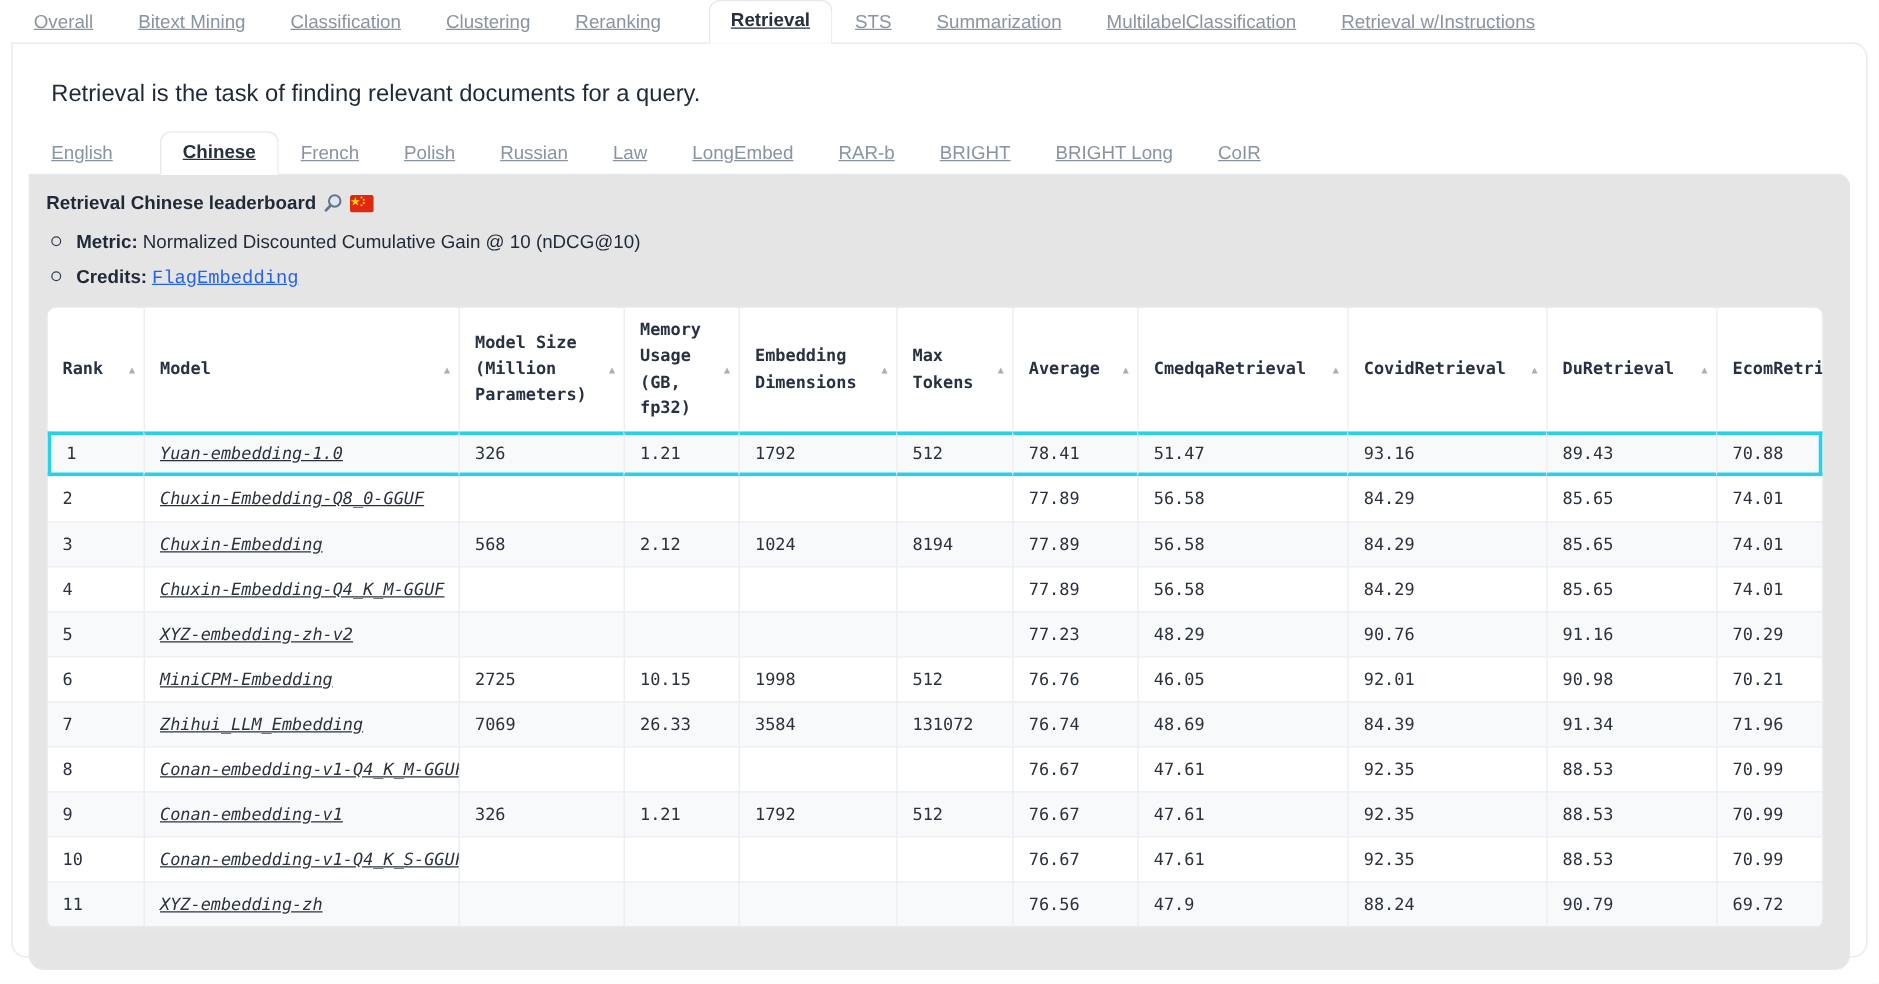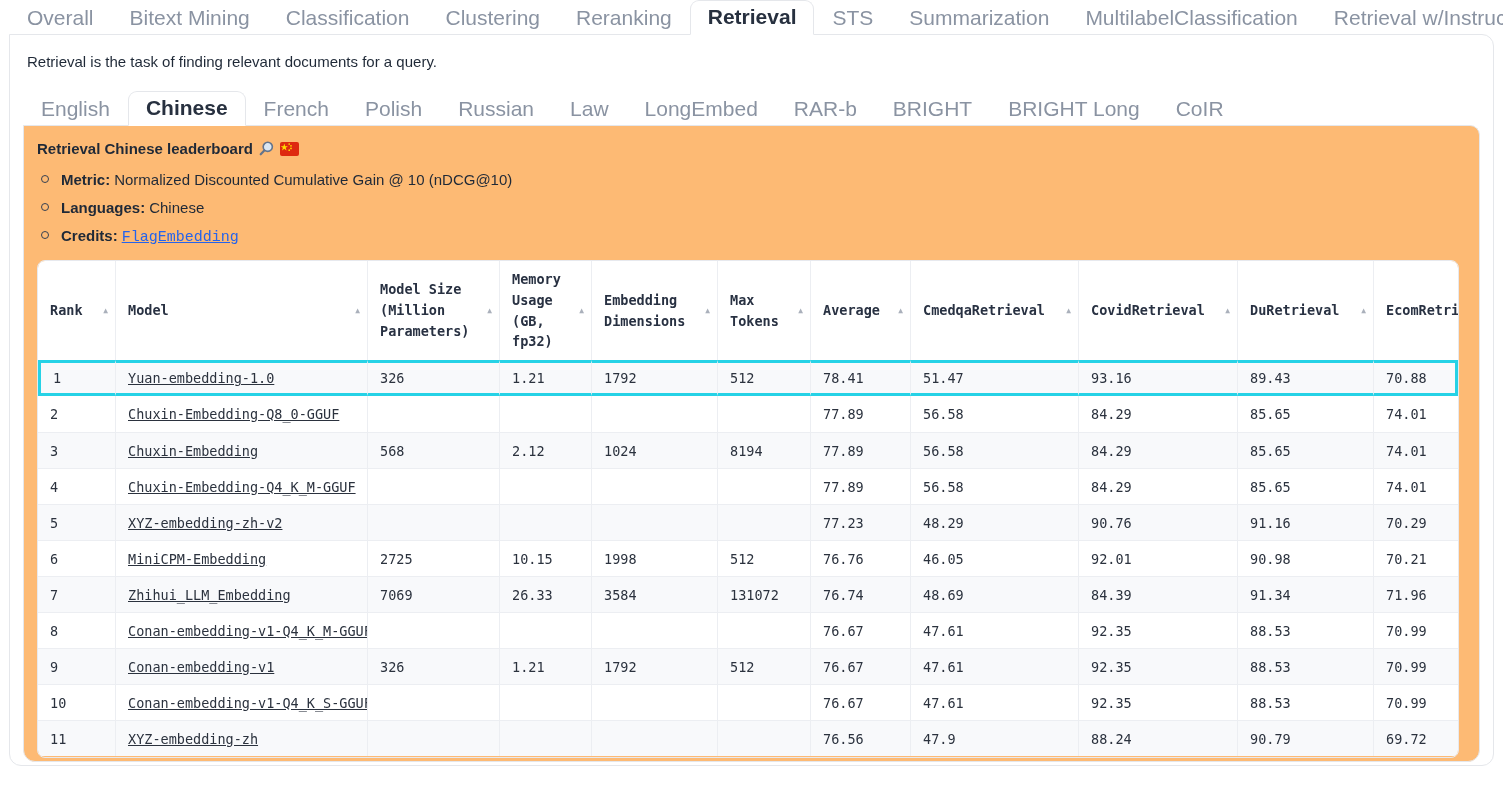--- a/index.html
+++ b/index.html
@@ -11,32 +11,32 @@
     --cell-border:#eceef2;
     --shade:#f8f9fb;
     --text:#2b323e;
   }
   *{box-sizing:border-box;}
   body{margin:0;background:#fff;font-family:"Liberation Sans",sans-serif;color:#1f2937;}
   .page{width:1503px;height:787px;padding:0 9px;overflow:hidden;background:#fff;}
 
   
   .tabbar{display:flex;align-items:flex-end;position:relative;z-index:2;margin-bottom:-1px;}
-  .tab{padding:7px 17px 8px;font-size:21px;line-height:18px;color:var(--tab-inactive);
-       border:1px solid transparent;border-bottom:none;white-space:nowrap;cursor:pointer;}
+  .tab{padding:7px 17px 8px;font-size:15px;line-height:18px;color:var(--tab-inactive);
+       border:1px solid transparent;border-bottom:none;white-space:nowrap;cursor:pointer;text-decoration:underline;}
   .tab.active{background:#fff;border:1px solid var(--border);border-bottom:1px solid #fff;
-       border-radius:9px 9px 0 0;color:var(--tab-active);font-weight:600;}
+       border-radius:9px 9px 0 0;color:var(--tab-active);font-weight:600;margin-left:20px;}
 
   
   .outer-panel{border:1px solid var(--border);border-radius:0 12px 12px 12px;background:#fff;
        position:relative;z-index:1;height:732px;padding-bottom:10px;}
-  .desc{margin:2px;padding:15px 15px 0 15px;font-size:15px;line-height:19px;color:#1f2937;margin-bottom:20px;}
+  .desc{margin:16px;padding:15px 15px 0 15px;font-size:19px;line-height:19px;color:#1f2937;margin-bottom:20px;}
   .subtab-wrap{margin:0 13px;}
   .inner-panel{margin:0 13px;border:1px solid var(--border);border-radius:0 10px 12px 12px;
-       background:#fdba74;position:relative;z-index:1;height:637px;padding:12px 13px;overflow:hidden;}
+       background:#e5e5e5;position:relative;z-index:1;height:637px;padding:12px 13px;overflow:hidden;}
 
   
   .lb-title{margin:2px 0 8px 0;font-size:15px;font-weight:700;color:#1f2937;
        display:flex;align-items:center;gap:3px;}
   .lb-title .icon{display:inline-flex;margin-left:2px;}
   .lb-bullets{list-style:none;margin:14px 0 14px 0;padding:0;}
   .lb-bullets li{position:relative;padding-left:24px;margin:0 0 11px 0;font-size:15px;line-height:17px;color:#1f2937;}
   .lb-bullets li::before{content:"";position:absolute;left:4px;top:4px;width:6px;height:6px;
        border:1.6px solid #374151;border-radius:50%;}
   .lb-bullets strong{margin-right:4px;}
@@ -53,21 +53,21 @@
   .sort-icon{position:absolute;right:7px;top:50%;transform:translateY(-50%);
        font-size:8px;color:#aab0bb;line-height:1;}
   tbody td{height:36px;padding:0 12px;border-left:1px solid var(--cell-border);
        border-top:1px solid var(--cell-border);white-space:nowrap;overflow:hidden;background:#fff;}
   tbody td:first-child{border-left:none;}
   tr.shade td{background:var(--shade);}
   tr.highlight td{border-top:3px solid var(--accent);border-bottom:3px solid var(--accent);}
   tr.highlight td:first-child{border-left:3px solid var(--accent);}
   tr.highlight td:last-child{border-right:3px solid var(--accent);}
   tr.after-highlight td{border-top:none;}
-  a.model-link{color:var(--text);text-decoration:underline;cursor:pointer;}
+  a.model-link{color:var(--text);text-decoration:underline;cursor:pointer;font-style:italic;}
 
   .col-rank{width:77px}.col-model{width:252px}.col-model_size{width:132px}
   .col-memory_usage{width:92px}.col-embedding_dimensions{width:126px}.col-max_tokens{width:93px}
   .col-average{width:100px}.col-cmedqa_retrieval{width:168px}.col-covid_retrieval{width:159px}
   .col-du_retrieval{width:136px}.col-ecom_retrieval{width:85px}
 </style>
 </head>
 <body>
 
 <div class="page">
@@ -121,23 +121,20 @@
             <circle cx="11" cy="3.8" r="0.85" fill="#ffde00"></circle>
             <circle cx="11" cy="6.4" r="0.85" fill="#ffde00"></circle>
             <circle cx="9.2" cy="8.2" r="0.85" fill="#ffde00"></circle>
           </svg>
         </span>
       </h3>
 
       <ul class="lb-bullets">
         <li>
           <strong>Metric:</strong><span>Normalized Discounted Cumulative Gain @ 10 (nDCG@10)</span>
-        </li>
-        <li>
-          <strong>Languages:</strong><span>Chinese</span>
         </li>
         <li>
           <strong>Credits:</strong><a class="text-link">FlagEmbedding</a>
         </li>
       </ul>
 
       <div class="table-wrap">
         <table>
           <colgroup id="table-cols">
               <col class="col-rank">

